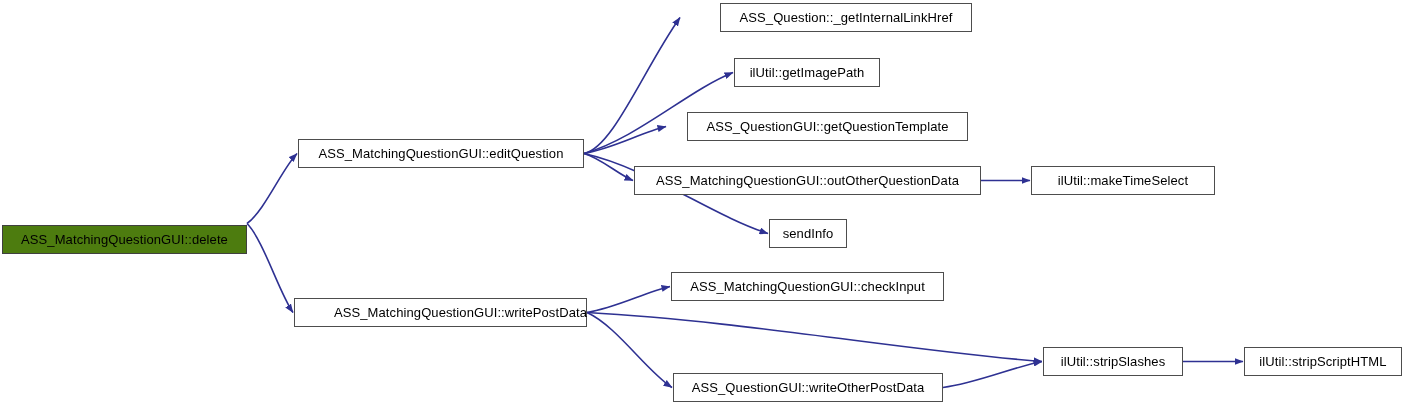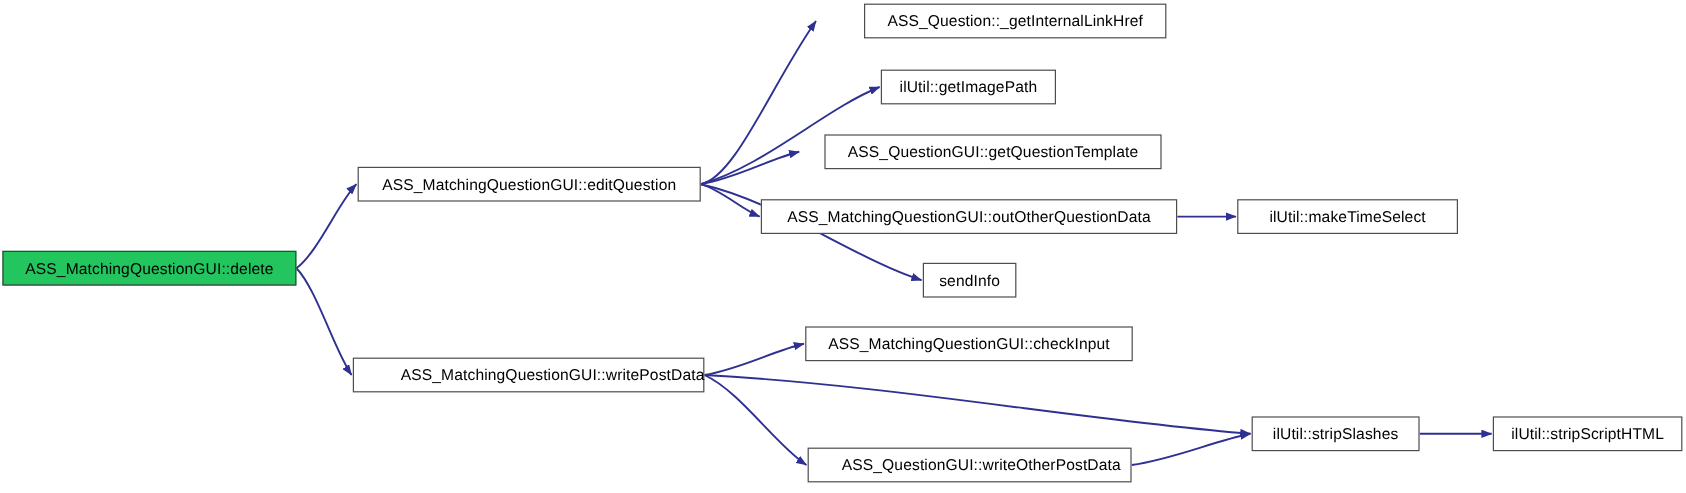--- a/index.html
+++ b/index.html
@@ -31,22 +31,23 @@
     justify-content: center;
     border: 1px solid #4d4d4d;
     background: #ffffff;
     color: #000000;
     font-size: 13px;
     line-height: 1;
     white-space: nowrap;
     letter-spacing: 0.1px;
   }
   .node.root {
-    background: #22c55e;
+    background: #4d7c0f;
     border: 1px solid #404040;
+    margin-top: 16px;
   }
   .node-label {
     padding: 0 8px;
   }
 </style>
 </head>
 <body>
 
 <div id="canvas">
   <svg id="edge-layer" viewBox="0 0 1405 411" xmlns="http://www.w3.org/2000/svg">
@@ -95,21 +96,21 @@
       </div>
       <div class="node" style="left: 769px; top: 219px; width: 78px; height: 29px;">
         <span class="node-label">sendInfo</span>
       </div>
       <div class="node" style="left: 294px; top: 298px; width: 293px; height: 29px; padding-left: 40px;">
         <span class="node-label">ASS_MatchingQuestionGUI::writePostData</span>
       </div>
       <div class="node" style="left: 671px; top: 272px; width: 273px; height: 29px;">
         <span class="node-label">ASS_MatchingQuestionGUI::checkInput</span>
       </div>
-      <div class="node" style="left: 673px; top: 373px; width: 270px; height: 29px; justify-content: flex-end;">
+      <div class="node" style="left: 673px; top: 373px; width: 270px; height: 29px;">
         <span class="node-label">ASS_QuestionGUI::writeOtherPostData</span>
       </div>
       <div class="node" style="left: 1043px; top: 347px; width: 140px; height: 29px;">
         <span class="node-label">ilUtil::stripSlashes</span>
       </div>
       <div class="node" style="left: 1244px; top: 347px; width: 158px; height: 29px;">
         <span class="node-label">ilUtil::stripScriptHTML</span>
       </div>
     </div>
 </div>

